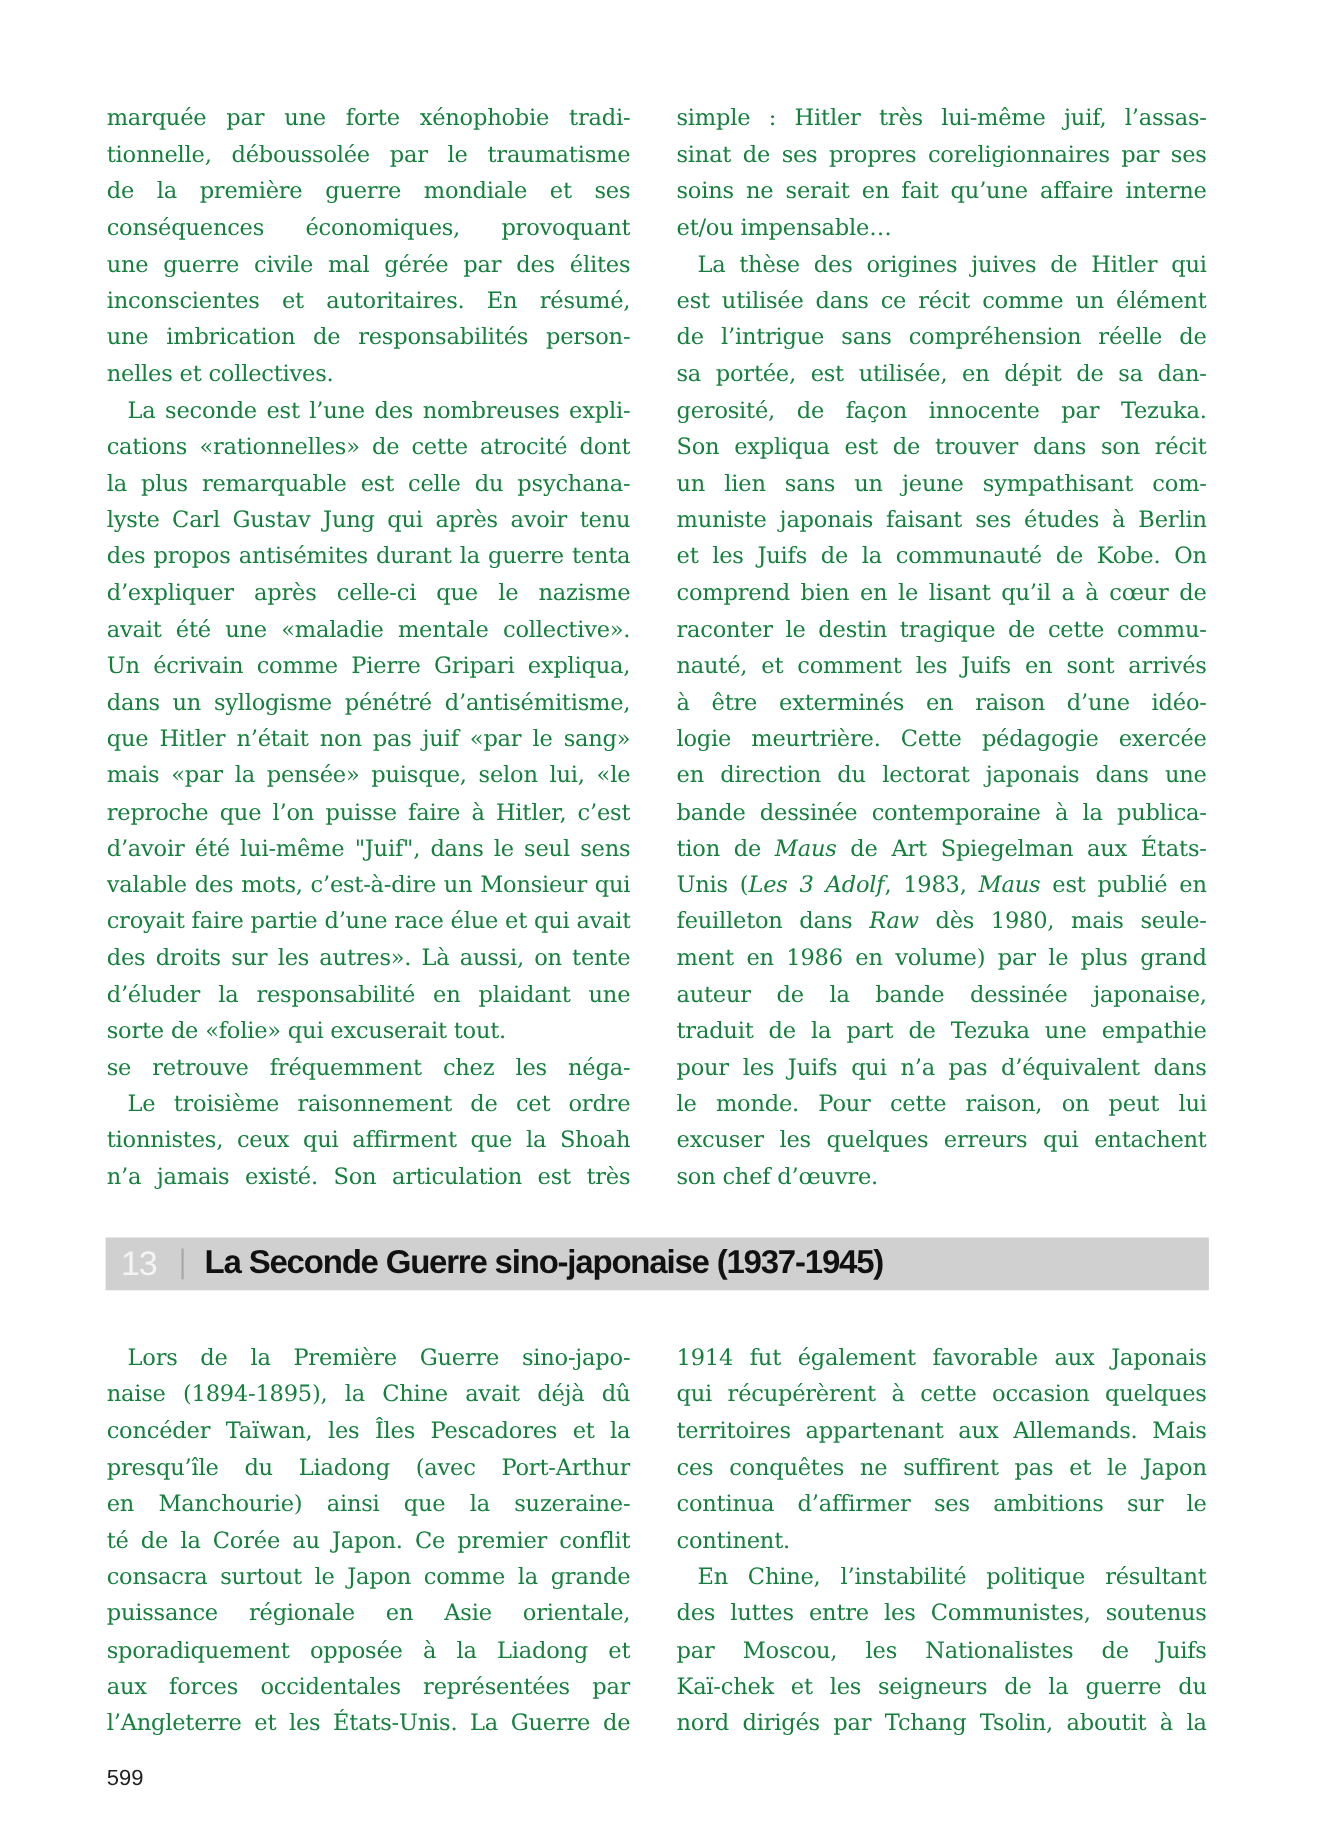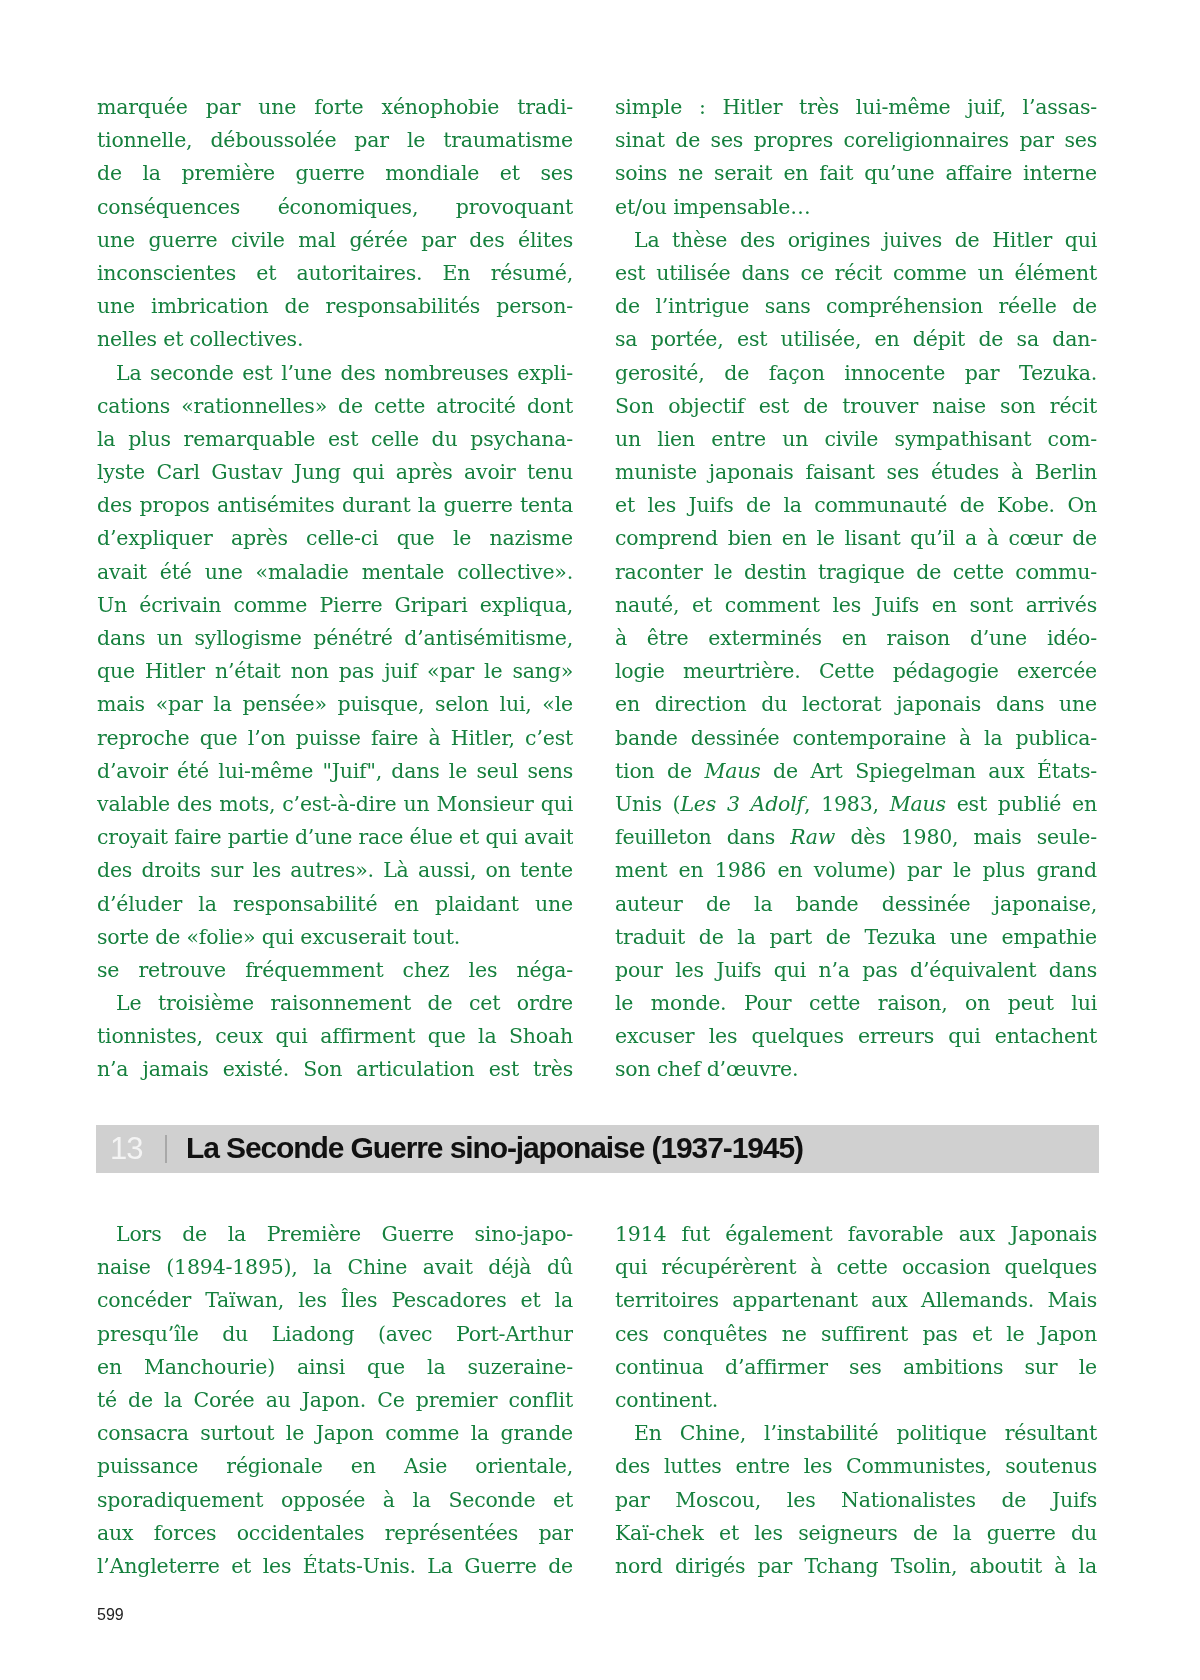--- a/index.html
+++ b/index.html
@@ -40,21 +40,21 @@
   .section-sep {
     position: absolute; left: 69px; top: 10px; width: 2px; height: 28px; background: #a8a8a8;
   }
   .section-title {
     position: absolute; left: 90px; top: 0; height: 60px; line-height: 46px;
     font-family: "Liberation Sans", sans-serif; font-weight: bold; font-size: 30px; color: #111;
     letter-spacing: -1.1px; white-space: nowrap;
   }
   .page-number {
     position: absolute; left: 97px; top: 1606px;
-    font-family: "Liberation Sans", sans-serif; font-size: 16px; color: #222;
+    font-family: "Liberation Sans", sans-serif; font-size: 20px; color: #222;
   }
 </style>
 </head>
 <body>
 
 <div class="page">
 
   <div class="col col-left top">
       <div class="line">marquée par une forte xénophobie tradi-</div>
       <div class="line">tionnelle, déboussolée par le traumatisme</div>
@@ -90,22 +90,22 @@
   <div class="col col-right top">
       <div class="line">simple : Hitler très lui-même juif, l’assas-</div>
       <div class="line">sinat de ses propres coreligionnaires par ses</div>
       <div class="line">soins ne serait en fait qu’une affaire interne</div>
       <div class="line last">et/ou impensable…</div>
       <div class="line indent">La thèse des origines juives de Hitler qui</div>
       <div class="line">est utilisée dans ce récit comme un élément</div>
       <div class="line">de l’intrigue sans compréhension réelle de</div>
       <div class="line">sa portée, est utilisée, en dépit de sa dan-</div>
       <div class="line">gerosité, de façon innocente par Tezuka.</div>
-      <div class="line">Son objectif est de trouver naise son récit</div>
-      <div class="line">un lien entre un civile sympathisant com-</div>
+      <div class="line">Son expliqua est de trouver dans son récit</div>
+      <div class="line">un lien sans un jeune sympathisant com-</div>
       <div class="line">muniste japonais faisant ses études à Berlin</div>
       <div class="line">et les Juifs de la communauté de Kobe. On</div>
       <div class="line">comprend bien en le lisant qu’il a à cœur de</div>
       <div class="line">raconter le destin tragique de cette commu-</div>
       <div class="line">nauté, et comment les Juifs en sont arrivés</div>
       <div class="line">à être exterminés en raison d’une idéo-</div>
       <div class="line">logie meurtrière. Cette pédagogie exercée</div>
       <div class="line">en direction du lectorat japonais dans une</div>
       <div class="line">bande dessinée contemporaine à la publica-</div>
       <div class="line"><span>tion de </span><i>Maus</i><span> de Art Spiegelman aux États-</span></div>
@@ -128,21 +128,21 @@
 
   <div class="col col-left bottom">
       <div class="line indent">Lors de la Première Guerre sino-japo-</div>
       <div class="line">naise (1894-1895), la Chine avait déjà dû</div>
       <div class="line">concéder Taïwan, les Îles Pescadores et la</div>
       <div class="line">presqu’île du Liadong (avec Port-Arthur</div>
       <div class="line">en Manchourie) ainsi que la suzeraine-</div>
       <div class="line">té de la Corée au Japon. Ce premier conflit</div>
       <div class="line">consacra surtout le Japon comme la grande</div>
       <div class="line">puissance régionale en Asie orientale,</div>
-      <div class="line">sporadiquement opposée à la Seconde et</div>
+      <div class="line">sporadiquement opposée à la Liadong et</div>
       <div class="line">aux forces occidentales représentées par</div>
       <div class="line">l’Angleterre et les États-Unis. La Guerre de</div>
     </div>
   <div class="col col-right bottom">
       <div class="line">1914 fut également favorable aux Japonais</div>
       <div class="line">qui récupérèrent à cette occasion quelques</div>
       <div class="line">territoires appartenant aux Allemands. Mais</div>
       <div class="line">ces conquêtes ne suffirent pas et le Japon</div>
       <div class="line">continua d’affirmer ses ambitions sur le</div>
       <div class="line last">continent.</div>

